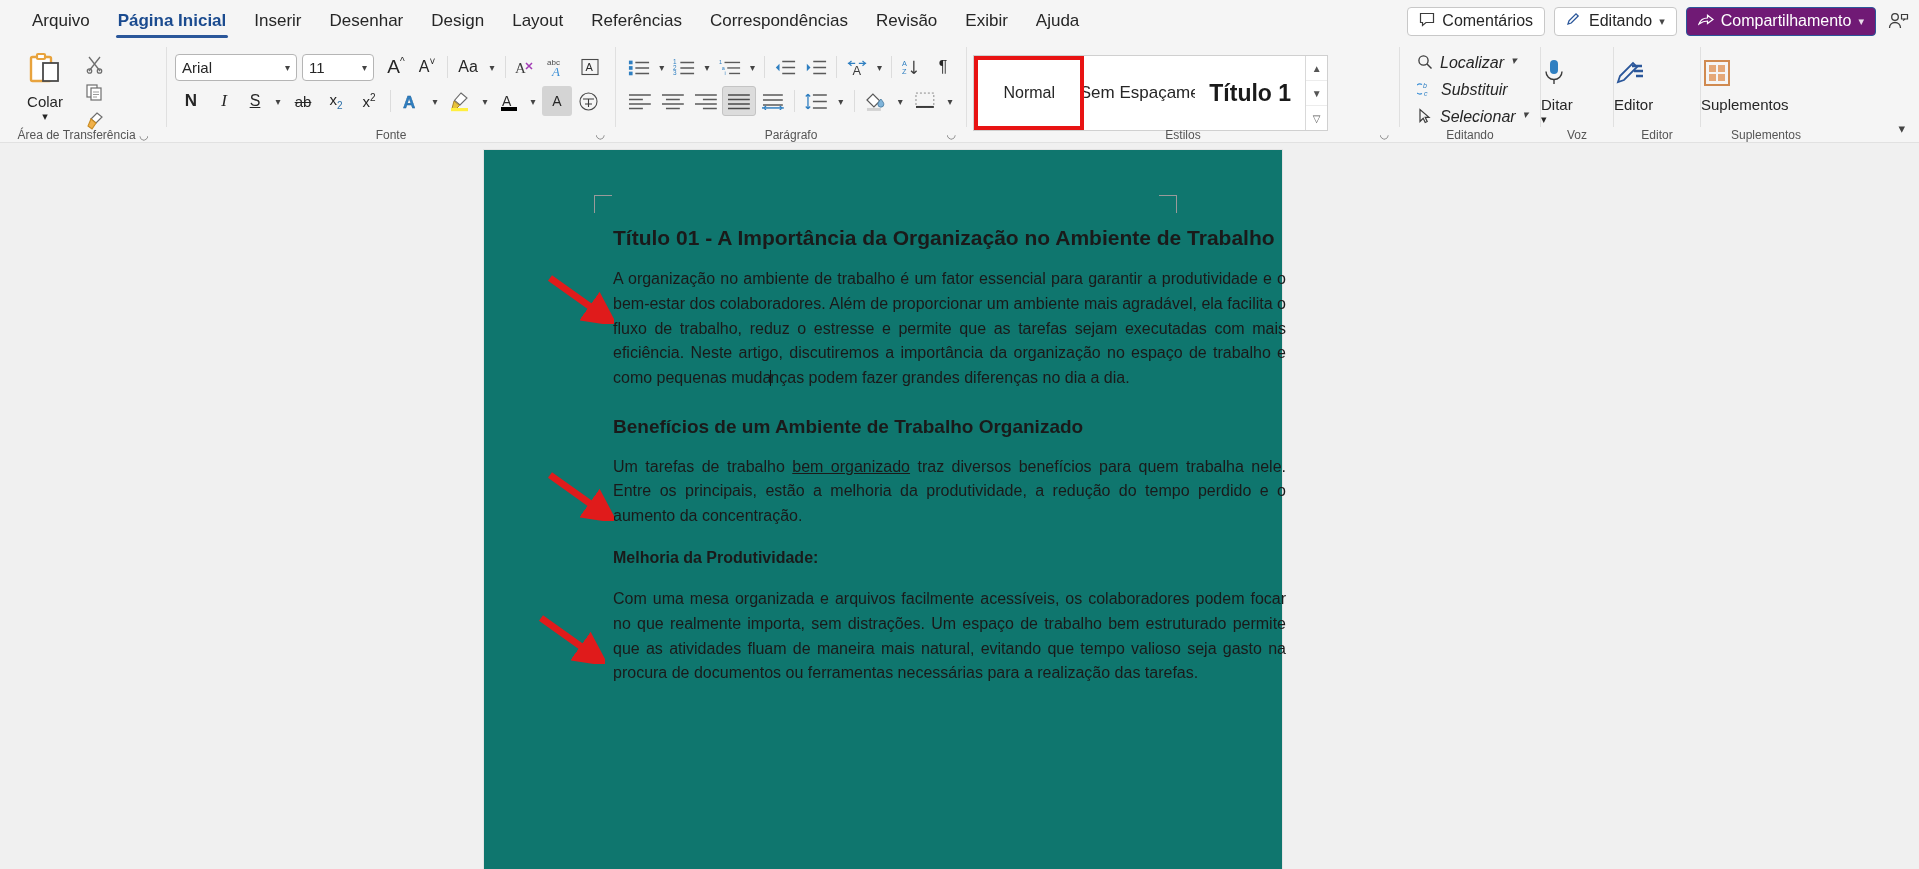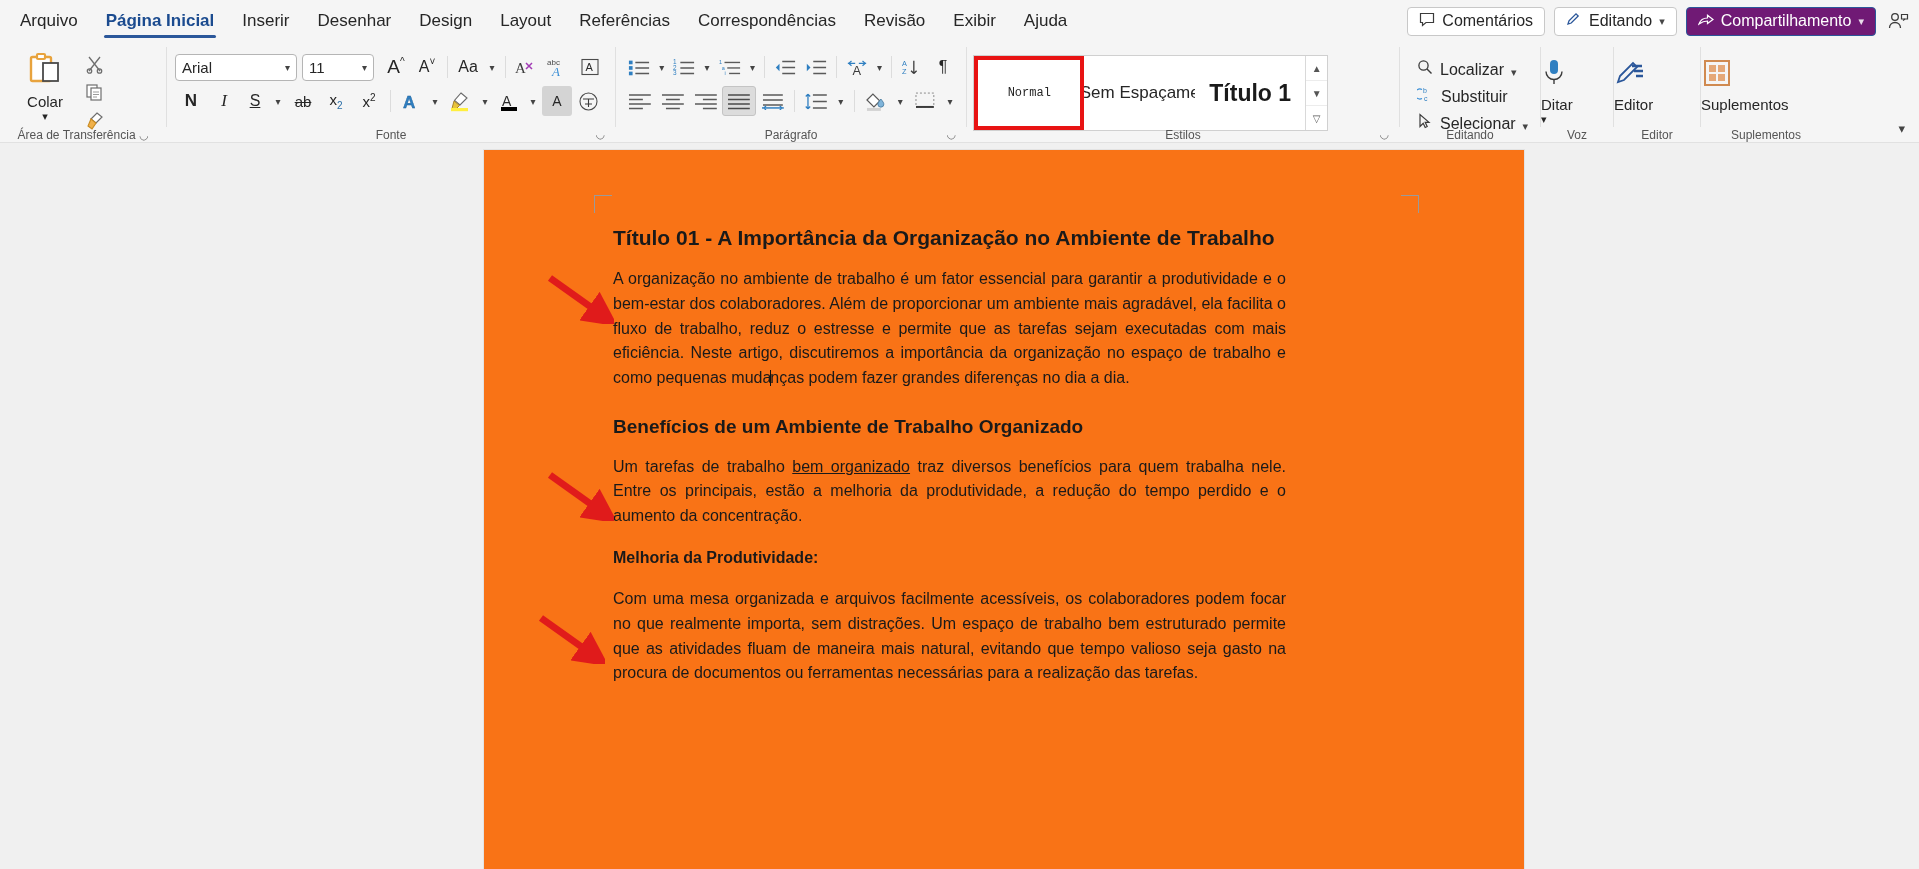--- a/index.html
+++ b/index.html
@@ -10,21 +10,21 @@
     background: #ffffff;
   }
   #app { position: relative; width: 1919px; height: 869px; background:#fff; }
 
   
   .tabbar {
     position:absolute; left:0; top:0; width:1919px; height:42px;
     background:#f5f5f5;
     display:flex; align-items:center;
   }
-  .tabs { display:flex; height:42px; padding-left:6px; }
+  .tabs { display:flex; height:42px; padding-left:18px; }
   .tab {
     font-size:17px; color:#262626; padding:0 14px; height:42px;
     display:flex; align-items:center; cursor:pointer; white-space:nowrap;
     position:relative;
   }
   .tab.active { font-weight:bold; color:#1b4b8f; }
   .tab.active::after {
     content:""; position:absolute; left:12px; right:12px; bottom:4px;
     height:3px; background:#2b579a; border-radius:2px;
   }
@@ -95,53 +95,53 @@
   .stylesbox {
     margin:9px 0 0 6px; height:76px; width:355px;
     border:1px solid #d0d0d0; background:#fff;
     display:flex; align-items:stretch; position:relative;
   }
   .stylecell {
     width:113px; display:flex; align-items:center; justify-content:center;
     cursor:pointer; background:#fff; overflow:hidden; white-space:nowrap;
   }
   .stylecell.sel { outline:4px solid #e81313; outline-offset:-4px; z-index:3; }
-  .s-normal { font-size:12px; color:#262626; font-family:Liberation Mono, monospace; }
+  .s-normal { font-size:16px; color:#262626; font-family:Liberation Sans, sans-serif; }
   .s-nospace { font-size:17px; color:#262626; }
   .s-title1 { font-size:23px; font-weight:bold; color:#1a1a1a; }
   .stylescroll {
     width:22px; display:flex; flex-direction:column;
     border-left:1px solid #d9d9d9; background:#fff;
   }
   .ssbtn { flex:1; display:flex; align-items:center; justify-content:center;
            font-size:10px; color:#555; border-bottom:1px solid #ececec; cursor:pointer; }
   .ssbtn:last-child{ border-bottom:none; }
 
   
   .editcol { display:flex; flex-direction:column; gap:2px; padding:8px 10px 0 12px; }
-  .editrow { display:flex; align-items:flex-end; gap:7px; height:25px; padding:0 5px; border-radius:3px; cursor:pointer; font-size:16px; color:#262626; white-space:nowrap;}
+  .editrow { display:flex; align-items:flex-start; gap:7px; height:25px; padding:0 5px; border-radius:3px; cursor:pointer; font-size:16px; color:#262626; white-space:nowrap;font-style:italic;}
 
   .bigbtn {
     width:72px; height:80px; margin-top:4px;
     display:flex; flex-direction:column; justify-content:flex-start;
     padding-top:8px; cursor:pointer; border-radius:3px;
   }
   .bigbtn .bl { font-size:15px; color:#262626; margin-top:4px; }
   .ribbon-collapse {
     position:absolute; right:14px; bottom:6px; font-size:13px; color:#444; cursor:pointer;
   }
 
   
   .docarea {
     position:absolute; left:0; top:143px; width:1919px; height:726px;
     background:#f0f0f0; overflow:hidden;
   }
   .page {
-    position:absolute; left:484px; top:7px; width:1040px; height:720px;
-    background:#f97316; box-shadow:0 0 0 1px #e3e3e3;
+    position:absolute; left:484px; top:7px; width:798px; height:720px;
+    background:#0f766e; box-shadow:0 0 0 1px #e3e3e3;
   }
   .corner { position:absolute; width:18px; height:18px; }
   .corner.tl { left:110px; top:45px; border-left:1px solid #9a9a9a; border-top:1px solid #9a9a9a; }
   .corner.tr { right:105px; top:45px; border-right:1px solid #9a9a9a; border-top:1px solid #9a9a9a; }
 
   .body { position:absolute; left:129px; top:72px; width:673px; }
   .h1 {
     font-size:21px; font-weight:bold; color:#1a1a1a;
     text-align:justify; line-height:1.48; margin-bottom:14px;
     font-family:"Liberation Sans", sans-serif;

